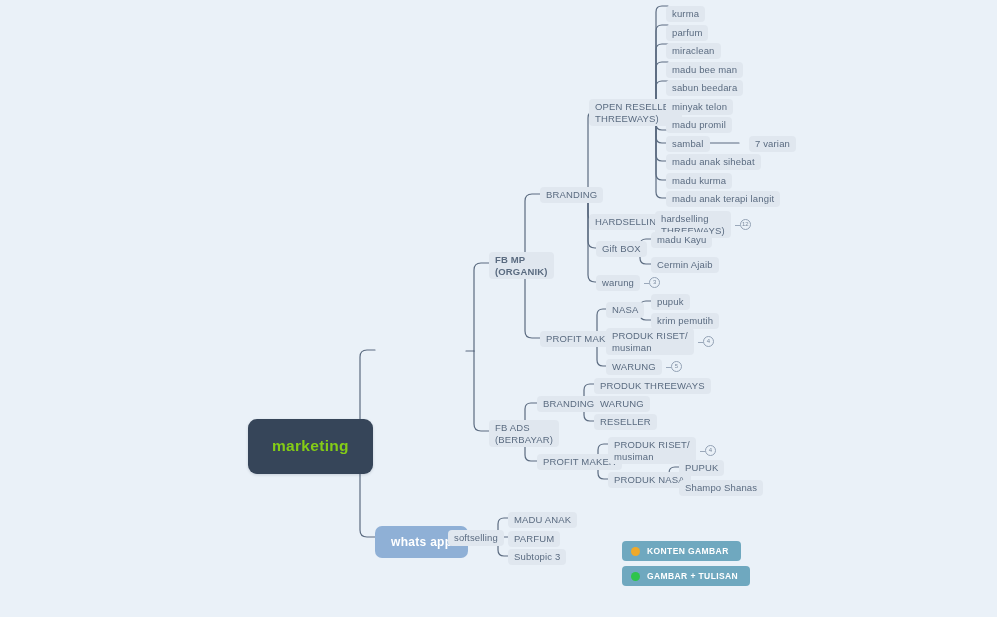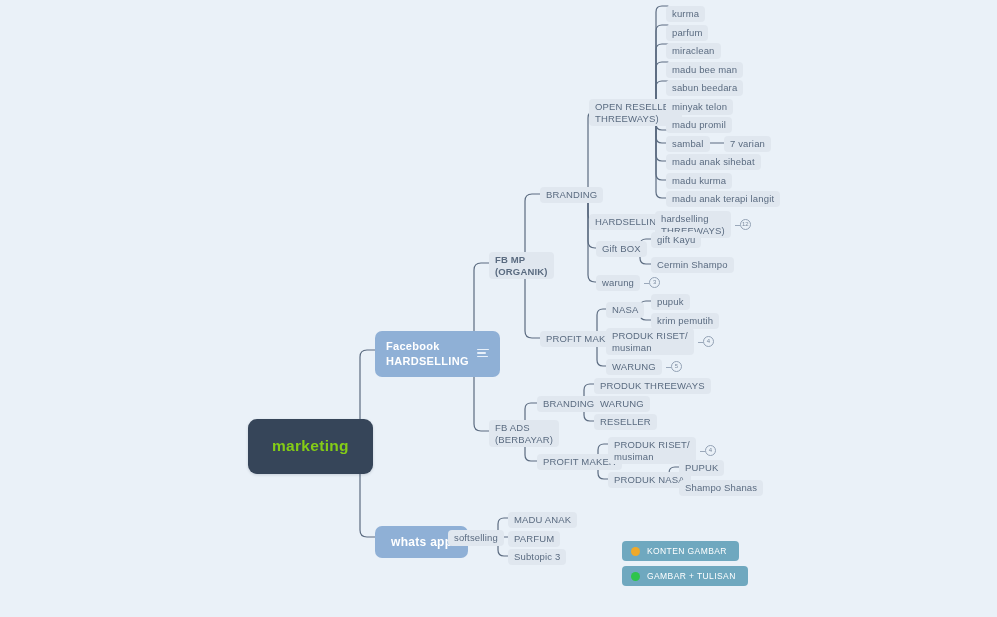--- a/index.html
+++ b/index.html
@@ -103,21 +103,21 @@
   .legend-box {
     position: absolute;
     display: flex;
     align-items: center;
     gap: 7px;
     background: #6fa8bf;
     color: #ffffff;
     border-radius: 4px;
     padding: 5px 12px 5px 9px;
     font-size: 8.5px;
-    font-weight: normal;
+    font-weight: bold;
     letter-spacing: 0.4px;
     white-space: nowrap;
   }
   .dot {
     width: 9px; height: 9px;
     border-radius: 50%;
     flex: 0 0 auto;
     display: inline-block;
   }
 </style>
@@ -199,27 +199,20 @@
       <path d="M498,537 L498,524 Q498,518 504,518 L510,518"></path>
       <path d="M498,537 L510,537"></path>
       <path d="M498,537 L498,550 Q498,556 504,556 L510,556"></path>
     </g>
   </svg>
 
   <div class="node" style="left:248px; top:419px;">
     <span class="root">marketing</span>
   </div>
 
-  <div class="node" style="left:375px; top:331px;">
-    <span class="blue">
-      <span>Facebook
-HARDSELLING</span>
-      <span class="notes-icon"><i></i><i></i><i></i></span>
-    </span>
-  </div>
 
   <div class="node" style="left:375px; top:526px;">
     <span class="blue single">whats app</span>
   </div>
 
   <div class="node" style="left:489px; top:252px;font-weight:bold;">
     <span class="lbl two">FB MP
 (ORGANIK)</span>
   </div>
 
@@ -258,21 +251,21 @@
     </div>
   <div class="node" style="left:666px; top:99px;">
       <span class="lbl">minyak telon</span>
     </div>
   <div class="node" style="left:666px; top:117px;">
       <span class="lbl">madu promil</span>
     </div>
   <div class="node" style="left:666px; top:136px;text-align:center;">
       <span class="lbl">sambal</span>
     </div>
-  <div class="node" style="left:724px; top:136px;">
+  <div class="node" style="left:749px; top:136px;">
       <span class="lbl">7 varian</span>
     </div>
   <div class="node" style="left:666px; top:154px;">
       <span class="lbl">madu anak sihebat</span>
     </div>
   <div class="node" style="left:666px; top:173px;">
       <span class="lbl">madu kurma</span>
     </div>
   <div class="node" style="left:666px; top:191px;">
       <span class="lbl">madu anak terapi langit</span>
@@ -284,24 +277,24 @@
   <div class="node" style="left:655px; top:211px;">
     <span class="lbl two">hardselling
 THREEWAYS)</span>
     <span class="badge">12</span>
   </div>
 
   <div class="node" style="left:596px; top:241px;">
     <span class="lbl">Gift BOX</span>
   </div>
   <div class="node" style="left:651px; top:232px;">
-      <span class="lbl">gift Kayu</span>
+      <span class="lbl">madu Kayu</span>
     </div>
   <div class="node" style="left:651px; top:257px;">
-      <span class="lbl">Cermin Shampo</span>
+      <span class="lbl">Cermin Ajaib</span>
     </div>
 
   <div class="node" style="left:596px; top:275px;">
     <span class="lbl">warung</span>
     <span class="badge">3</span>
   </div>
 
   <div class="node" style="left:606px; top:302px;">
     <span class="lbl">NASA</span>
   </div>

